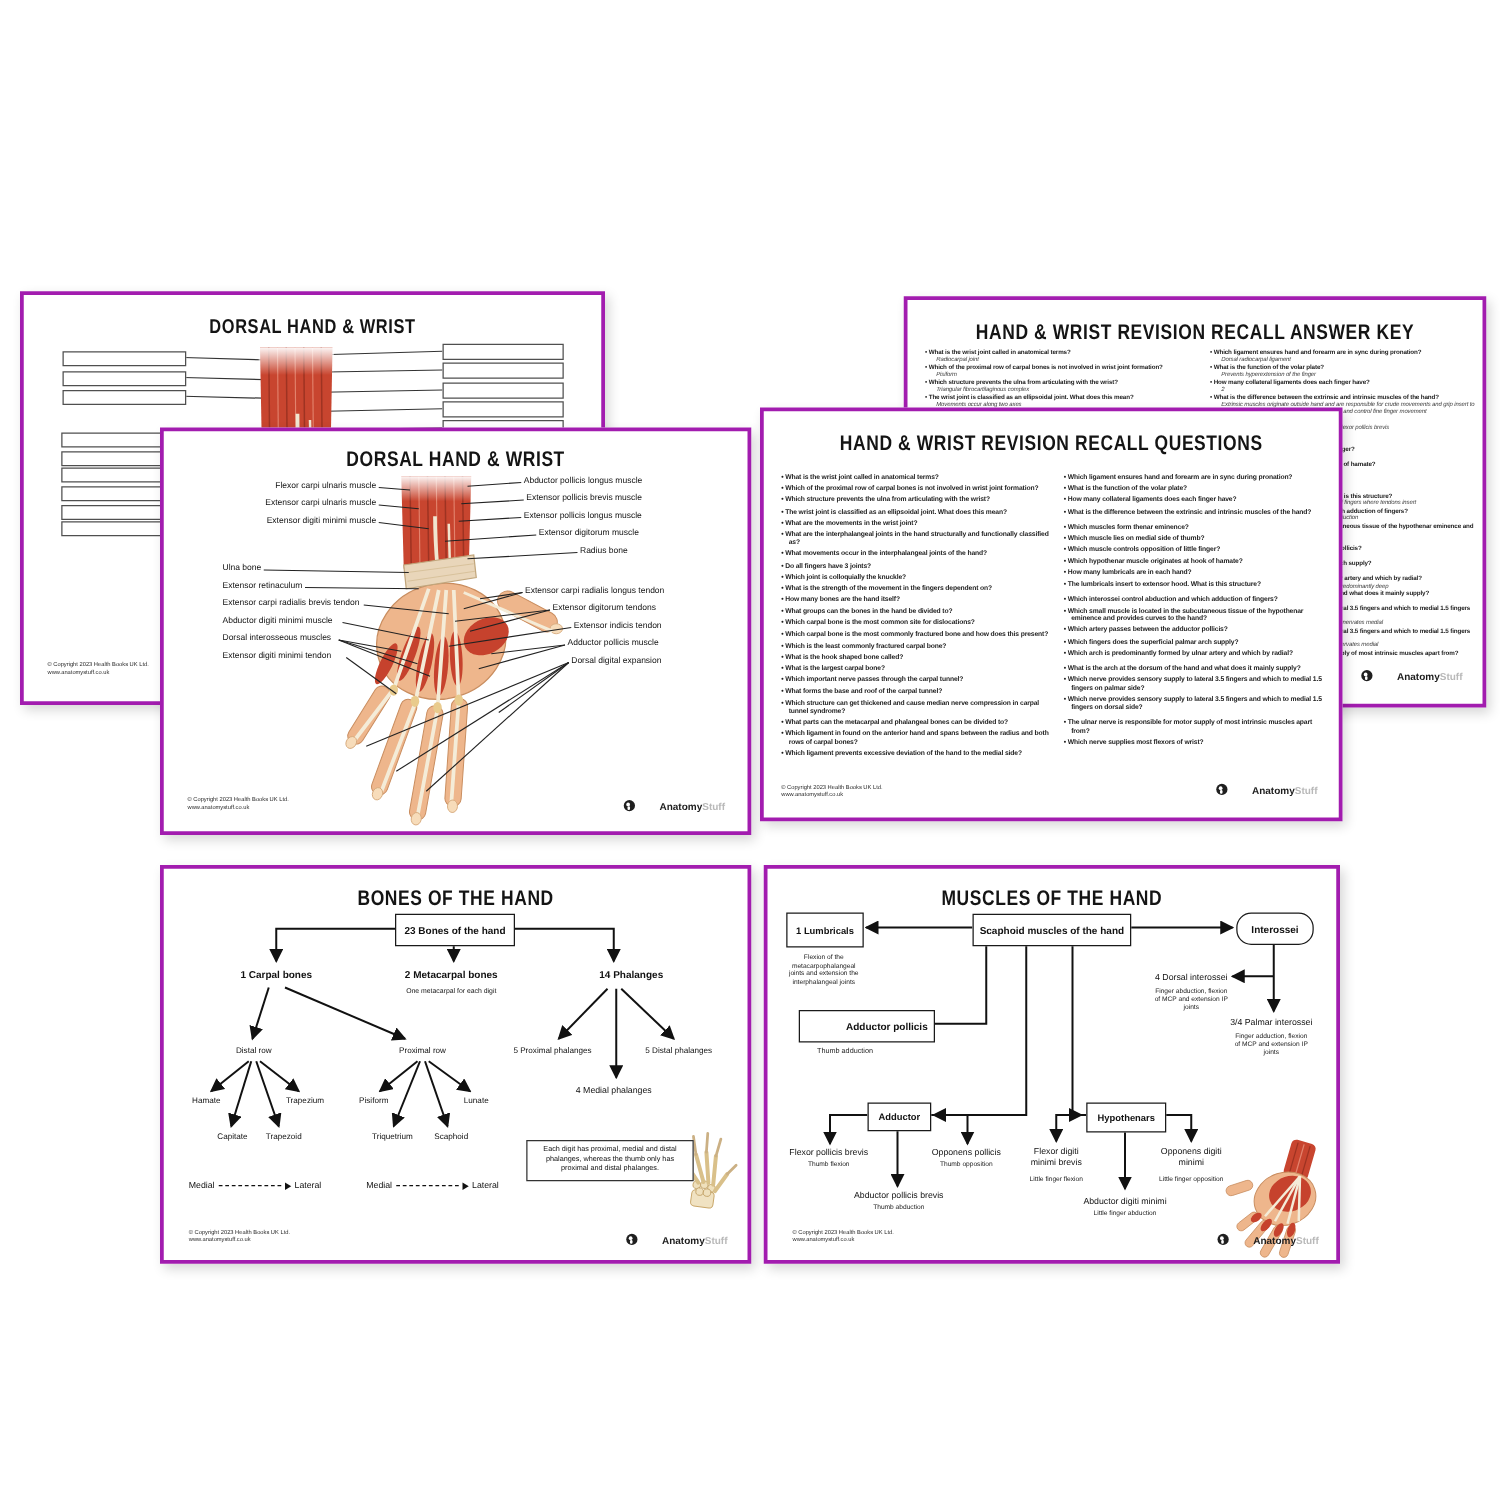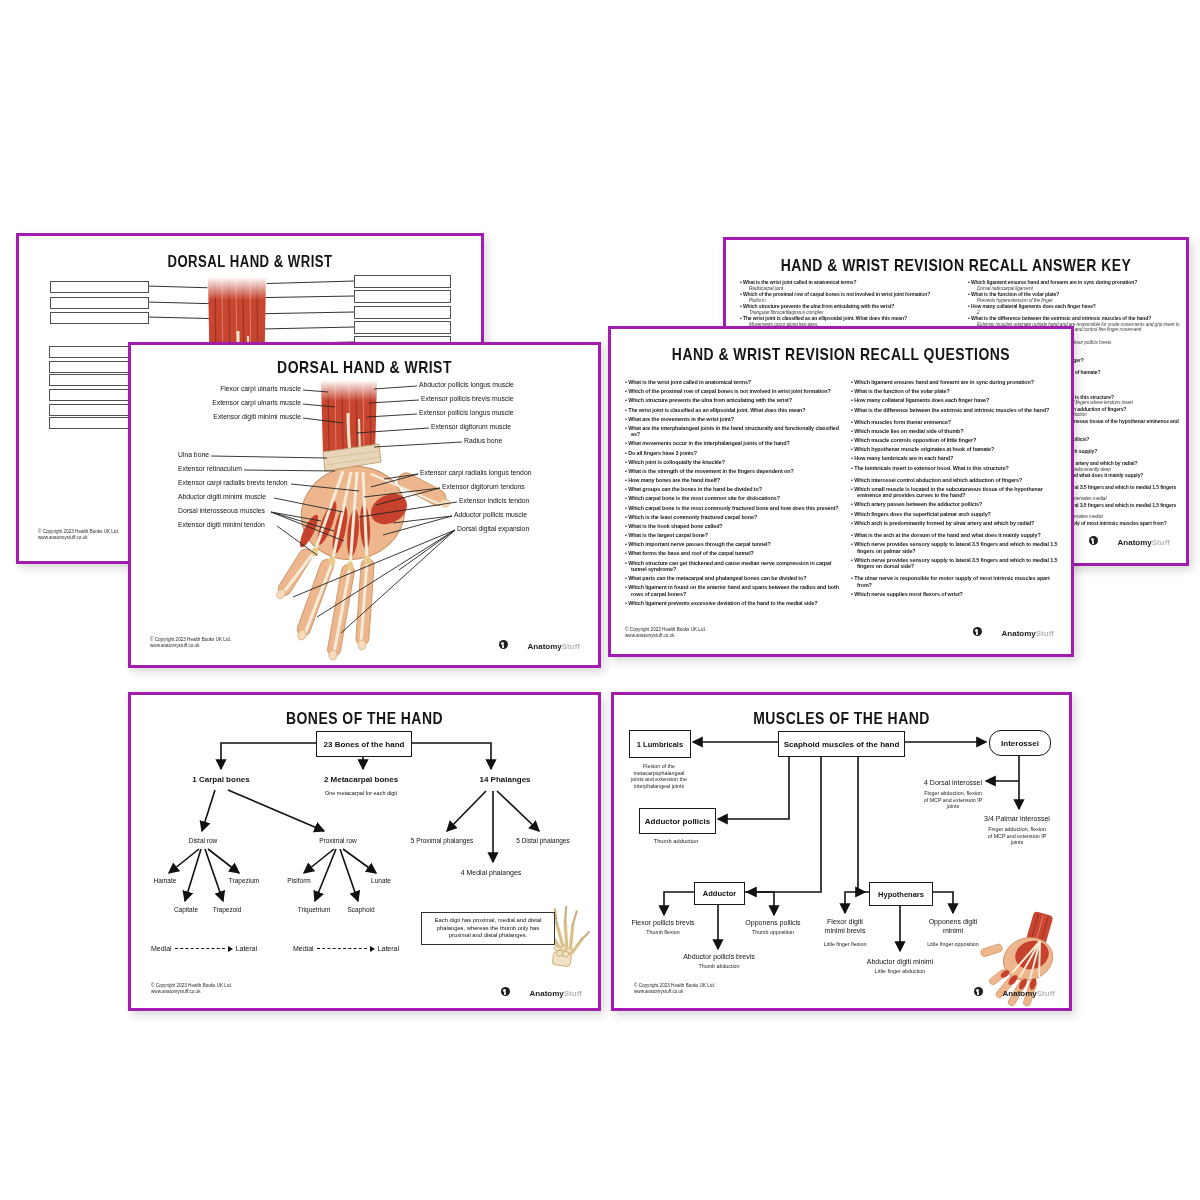--- a/index.html
+++ b/index.html
@@ -391,21 +391,21 @@
     </svg>
 
     <div class="fc-box" style="left:15px;top:35px;width:60px;height:26px;font-size:7.5px;">1 Lumbricals</div>
     <div class="fc-sub ctr" style="left:45px;top:68px;width:62px;text-align:center;">Flexion of the metacarpophalangeal joints and extension the interphalangeal joints</div>
     <div class="fc-box" style="left:164px;top:36px;width:125px;height:24px;">Scaphoid muscles of the hand</div>
     <div class="fc-box" style="left:375px;top:35px;width:60px;height:24px;border-radius:12px;">Interossei</div>
     <div class="fc-node ctr" style="left:339px;top:84px;font-size:7px;">4 Dorsal interossei</div>
     <div class="fc-sub ctr" style="left:339px;top:95px;width:62px;text-align:center;">Finger abduction, flexion of MCP and extension IP joints</div>
     <div class="fc-node ctr" style="left:403px;top:120px;font-size:7px;">3/4 Palmar interossei</div>
     <div class="fc-sub ctr" style="left:403px;top:131px;width:62px;text-align:center;">Finger adduction, flexion of MCP and extension IP joints</div>
-    <div class="fc-box" style="left:25px;top:113px;width:75px;height:24px;font-size:8px;">Adductor pollicis</div>
+    <div class="fc-box" style="left:25px;top:113px;width:75px;height:24px;font-size:8px;padding-left:32px;">Adductor pollicis</div>
     <div class="fc-sub ctr" style="left:62px;top:143px;white-space:nowrap;font-size:5.8px;">Thumb adduction</div>
     <div class="fc-box" style="left:80px;top:187px;width:49px;height:21px;font-size:7.5px;">Adductor</div>
     <div class="fc-box" style="left:255px;top:187px;width:62px;height:22px;font-size:7.5px;">Hypothenars</div>
 
     <div class="fc-node ctr" style="left:49px;top:224px;font-size:7px;">Flexor pollicis brevis</div>
     <div class="fc-sub ctr" style="left:49px;top:234px;white-space:nowrap;">Thumb flexion</div>
     <div class="fc-node ctr" style="left:105px;top:258px;font-size:7px;">Abductor pollicis brevis</div>
     <div class="fc-sub ctr" style="left:105px;top:268px;white-space:nowrap;">Thumb abduction</div>
     <div class="fc-node ctr" style="left:159px;top:224px;font-size:7px;">Opponens pollicis</div>
     <div class="fc-sub ctr" style="left:159px;top:234px;white-space:nowrap;">Thumb opposition</div>

